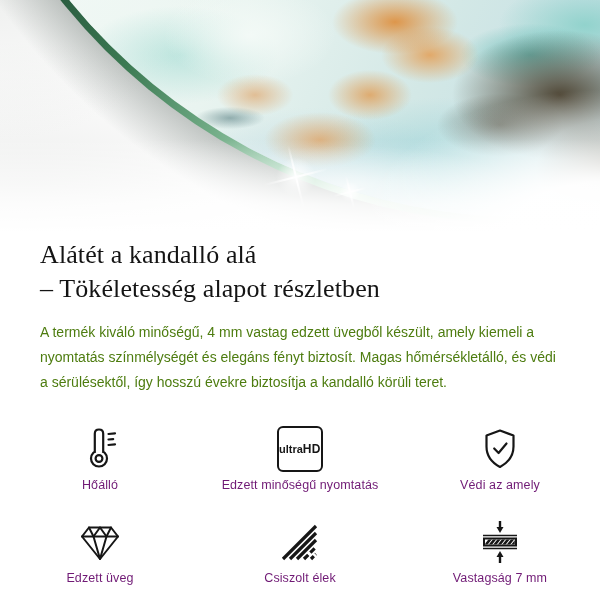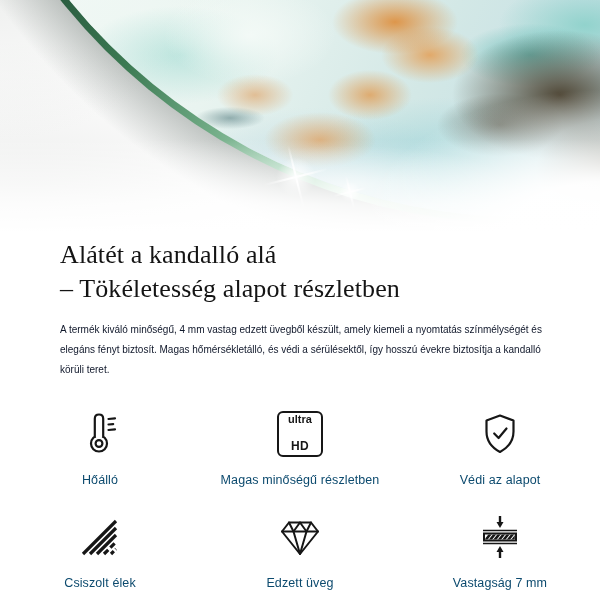--- a/index.html
+++ b/index.html
@@ -57,35 +57,35 @@
     background: linear-gradient(180deg, rgba(255,255,255,0), rgba(255,255,255,.95) 42% 58%, rgba(255,255,255,0)); }
   .sparkle.s1 { width:66px; height:66px; left:263px; top:144px; }
   .sparkle.s2 { width:34px; height:34px; left:333px; top:175px; }
   .hero-fade { position:absolute; inset:0;
     background:
       radial-gradient(340px 210px at 100% 104%, rgba(255,255,255,.97) 28%, rgba(255,255,255,0) 72%),
       linear-gradient(to bottom, rgba(255,255,255,0) 60%, rgba(255,255,255,.85) 88%, #fff 100%);
   }
 
   
-  .content { padding:6px 40px 0 60px; }
+  .content { padding:6px 40px 0 40px; }
   h1 { font-family:"Liberation Serif", "DejaVu Serif", serif; font-weight:400;
        font-size:26px; line-height:34px; color:#141414; letter-spacing:.1px; }
-  .desc { margin-top:14px; max-width:530px; font-size:10px; line-height:20px; color:#0f172a; }
+  .desc { margin-top:14px; max-width:530px; font-size:14px; line-height:25px; color:#4d7c0f; }
 
   
   .features { margin-top:30px; width:600px; display:grid;
     grid-template-columns:repeat(3, 1fr); row-gap:26px; }
   .feature { display:flex; flex-direction:column; align-items:center; }
   .feature .icon { height:48px; display:flex; align-items:center; justify-content:center; }
-  .feature .label { margin-top:15px; font-size:12.5px; color:#0c4a6e; letter-spacing:.1px; }
+  .feature .label { margin-top:5px; font-size:12.5px; color:#701a75; letter-spacing:.1px; }
   .icon svg { display:block; }
 
   .uhd { width:46px; height:46px; border:2.6px solid #161616; border-radius:6px;
-    display:flex; flex-direction:column; align-items:center; justify-content:space-between; }
+    display:flex; flex-direction:row; align-items:center; justify-content:flex-start; }
   .uhd .u { font-size:11px; font-weight:700; line-height:12px; }
   .uhd .h { font-size:12px; font-weight:800; line-height:17px; letter-spacing:.3px; }
 </style>
 </head>
 <body>
 
 <div class="page">
 
   <div class="hero">
     <div class="disc-halo"></div>
@@ -120,57 +120,57 @@
       <span class="label">Hőálló</span>
     </div>
 
     <div class="feature">
       <span class="icon">
         <span class="uhd">
           <span class="u">ultra</span>
           <span class="h">HD</span>
         </span>
       </span>
-      <span class="label">Magas minőségű részletben</span>
+      <span class="label">Edzett minőségű nyomtatás</span>
     </div>
 
     <div class="feature">
       <span class="icon">
         <svg width="48" height="48" viewBox="0 0 48 48" fill="none" stroke="#161616" stroke-width="2.2" stroke-linecap="round" stroke-linejoin="round">
           <path d="M24 5.5 L37.5 10.5 V21.5 C37.5 31.5 31.5 38 24 42 C16.5 38 10.5 31.5 10.5 21.5 V10.5 Z"></path>
           <path d="M18.2 23.5 L22.6 28 L30.5 18.5"></path>
         </svg>
       </span>
-      <span class="label">Védi az alapot</span>
+      <span class="label">Védi az amely</span>
+    </div>
+
+    <div class="feature">
+      <span class="icon">
+        <svg width="48" height="48" viewBox="0 0 48 48" fill="none" stroke="#161616" stroke-width="2" stroke-linecap="round" stroke-linejoin="round">
+          <path d="M13 9.5 H35 L42 18.5 L24 41 L6 18.5 Z"></path>
+          <path d="M6 18.5 H42"></path>
+          <path d="M13 9.5 L17.5 18.5 L24 41 L30.5 18.5 L35 9.5"></path>
+          <path d="M24 9.5 L17.5 18.5"></path>
+          <path d="M24 9.5 L30.5 18.5"></path>
+        </svg>
+      </span>
+      <span class="label">Edzett üveg</span>
     </div>
 
     <div class="feature">
       <span class="icon">
         <svg width="48" height="48" viewBox="0 0 48 48" fill="none" stroke="#161616" stroke-width="3.2" stroke-linecap="butt">
           <line x1="7" y1="41" x2="40" y2="8"></line>
           <line x1="14" y1="41" x2="40" y2="15"></line>
           <line x1="21" y1="41" x2="40" y2="22"></line>
           <line x1="28" y1="41" x2="40" y2="29" stroke-dasharray="6 3"></line>
           <line x1="35" y1="41" x2="40" y2="36" stroke-dasharray="4 2.5"></line>
         </svg>
       </span>
       <span class="label">Csiszolt élek</span>
-    </div>
-
-    <div class="feature">
-      <span class="icon">
-        <svg width="48" height="48" viewBox="0 0 48 48" fill="none" stroke="#161616" stroke-width="2" stroke-linecap="round" stroke-linejoin="round">
-          <path d="M13 9.5 H35 L42 18.5 L24 41 L6 18.5 Z"></path>
-          <path d="M6 18.5 H42"></path>
-          <path d="M13 9.5 L17.5 18.5 L24 41 L30.5 18.5 L35 9.5"></path>
-          <path d="M24 9.5 L17.5 18.5"></path>
-          <path d="M24 9.5 L30.5 18.5"></path>
-        </svg>
-      </span>
-      <span class="label">Edzett üveg</span>
     </div>
 
     <div class="feature">
       <span class="icon">
         <svg width="48" height="48" viewBox="0 0 48 48" fill="none" stroke="#161616">
           <defs>
               <clipPath id="barclip">
                 <rect x="9.2" y="21.6" width="29.6" height="4.8"></rect>
               </clipPath>
             </defs>

